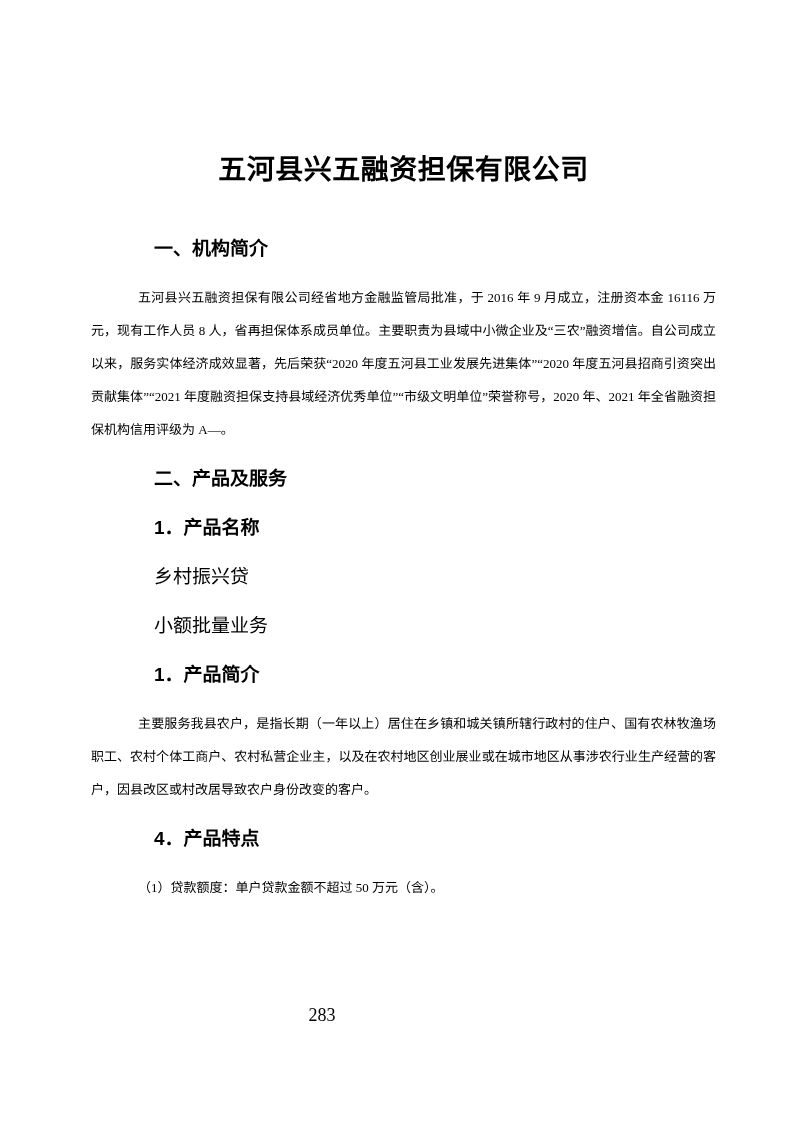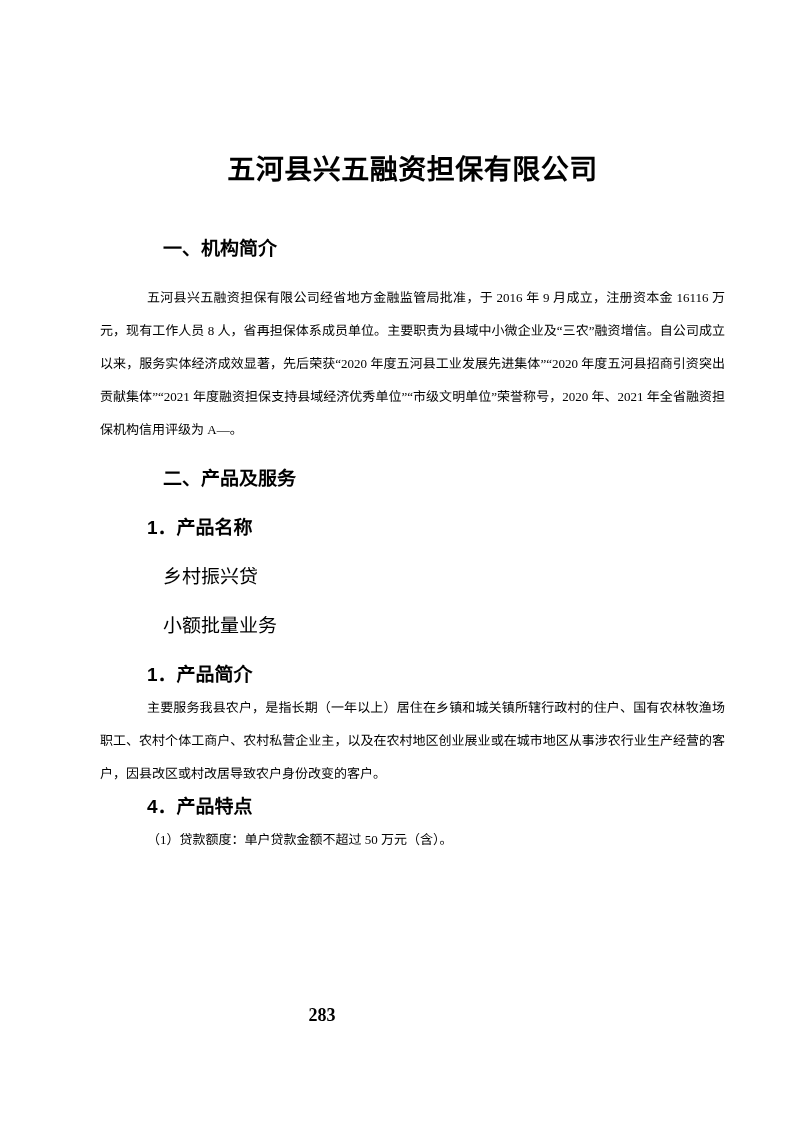--- a/index.html
+++ b/index.html
@@ -11,21 +11,21 @@
     position: relative;
     width: 793px;
     height: 1122px;
     background: #ffffff;
     overflow: hidden;
     color: #000000;
     font-family: "Liberation Serif", "DejaVu Serif", serif;
   }
   .content {
     position: absolute;
-    left: 100px;
+    left: 91px;
     top: 150px;
     width: 625px;
   }
   .doc-title {
     margin: 0 0 42px 0;
     text-align: center;
     font-family: "Liberation Serif", "DejaVu Serif", serif;
     font-weight: bold;
     font-size: 28px;
     line-height: 40px;
@@ -35,21 +35,21 @@
   .h-level1 {
     margin: 16px;
     font-family: "Liberation Sans", "DejaVu Sans", sans-serif;
     font-weight: bold;
     font-size: 19px;
     line-height: 33px;
     text-indent: 47px;
     color: #000000;
   }
   .h-level2 {
-    margin: 0;
+    margin: 16px;
     font-family: "Liberation Sans", "DejaVu Sans", sans-serif;
     font-weight: bold;
     font-size: 19px;
     line-height: 33px;
     text-indent: 47px;
     color: #000000;
   }
   .para {
     margin: 0;
     font-family: "Liberation Serif", "DejaVu Serif", serif;
@@ -70,21 +70,20 @@
   .page-number {
     position: absolute;
     left: 0;
     top: 1002px;
     width: 644px;
     text-align: center;
     font-family: "Liberation Serif", "DejaVu Serif", serif;
     font-size: 18px;
     line-height: 26px;
     color: #000000;
-    font-weight: bold;
   }
 </style>
 </head>
 <body>
 
 <div class="page">
   <div class="content">
 
     <h1 class="doc-title">五河县兴五融资担保有限公司</h1>
 

